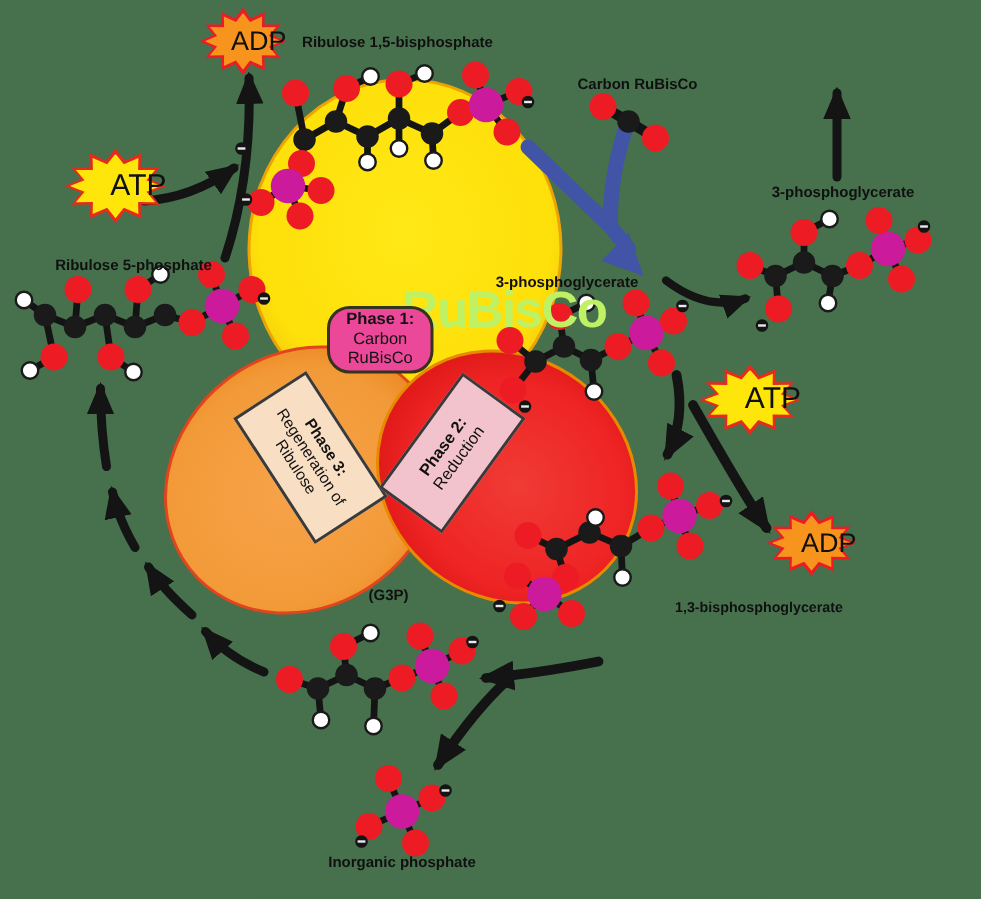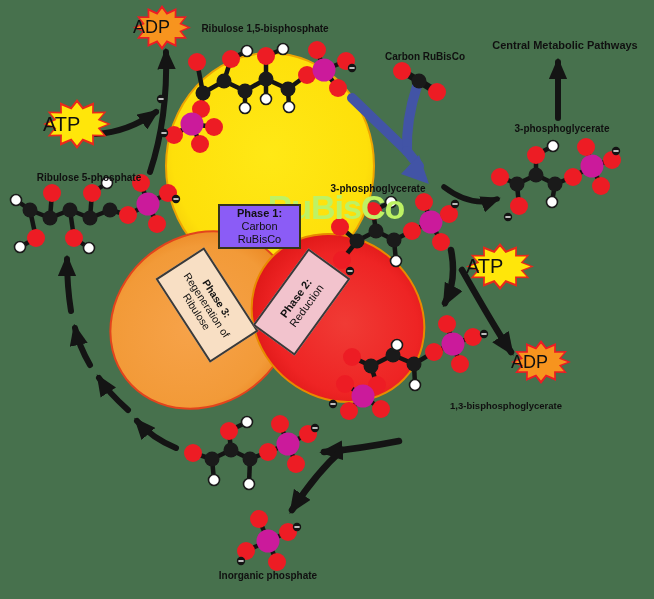--- a/index.html
+++ b/index.html
@@ -10,30 +10,30 @@
        color:#101010;white-space:nowrap;text-align:left;line-height:12px;}
   .lbl-big{font-size:11px;}
   .lbl-small{font-size:9.5px;margin-left:48px;}
   .rubisco{position:absolute;transform:translateX(-50%);font:bold 34px "Liberation Sans",sans-serif;
            color:#bef264;letter-spacing:-1px;margin-top:14px;}
   
   .phasebox{position:absolute;box-sizing:border-box;border:2px solid #34341a;
             display:flex;flex-direction:column;align-items:center;justify-content:center;
             text-align:center;color:#111;line-height:13px;font-size:11px;}
   .pb-title{font-weight:bold;}
-  .phase1{left:218px;top:204px;width:83px;height:45px;background:#8b5cf6;}
+  .phase1{left:218px;top:204px;width:71px;height:45px;background:#ec4899;border-radius:15px;}
   .phase3{left:157px;top:276px;width:100px;height:58px;background:#f8dfc4;
           transform:rotate(57deg);font-size:10.5px;line-height:12px;border-color:#3a3a3a;}
   .phase2{left:254px;top:276px;width:95px;height:52px;background:#f2c3cd;
           transform:rotate(-54deg);border-color:#3a3a3a;}
   
   .star{clip-path:polygon(50% 0%,59.1% 16.2%,75% 6.7%,74.7% 25.3%,93.3% 25%,83.8% 40.9%,100% 50%,
         83.8% 59.1%,93.3% 75%,74.7% 74.7%,75% 93.3%,59.1% 83.8%,50% 100%,40.9% 83.8%,25% 93.3%,
         25.3% 74.7%,6.7% 75%,16.2% 59.1%,0% 50%,16.2% 40.9%,6.7% 25%,25.3% 25.3%,25% 6.7%,40.9% 16.2%);}
-  .burst{position:absolute;display:flex;align-items:center;justify-content:flex-start;color:#101010;}
+  .burst{position:absolute;display:flex;align-items:center;justify-content:flex-end;color:#101010;}
   .burst .bg{position:absolute;inset:0;}
   .burst .fg{position:absolute;inset:3.5px;}
   .burst .txt{position:relative;z-index:1;font-weight:normal;}
   .burst-atp .bg{background:#e8291c;} .burst-atp .fg{background:#ffe60a;}
   .burst-adp .bg{background:#ed1c24;} .burst-adp .fg{background:#f7941e;}
   .burst-nadph .bg{background:#2a6ebb;} .burst-nadph .fg{background:#0da673;inset:4px;}
   .burst-nadp .bg{background:#2a6ebb;} .burst-nadp .fg{background:#16a28b;inset:4px;}
 </style>
 </head>
 <body>
@@ -352,26 +352,26 @@
           <g>
             <circle cx="241" cy="561" r="4.2" fill="#141414"></circle>
             <rect x="238.4" y="560.2" width="5.2" height="1.6" fill="#e9e9e9"></rect>
           </g>
         </g>
       </g>
   </svg>
 
   <div class="lbl" style="left:265px;top:23px">Ribulose 1,5-bisphosphate</div>
   <div class="lbl" style="left:425px;top:51px">Carbon RuBisCo</div>
-  <div class="lbl lbl-big" style="left:565px;top:39px">Central Metabolic Pathways</div>
   <div class="lbl" style="left:562px;top:123px">3-phosphoglycerate</div>
   <div class="lbl" style="left:378px;top:183px">3-phosphoglycerate</div>
   <div class="lbl" style="left:89px;top:172px">Ribulose 5-phosphate</div>
   <div class="lbl lbl-small" style="left:458px;top:400px">1,3-bisphosphoglycerate</div>
   <div class="lbl" style="left:259px;top:392px">
+    <div>(G3P)</div>
   </div>
   <div class="lbl" style="left:268px;top:570px">Inorganic phosphate</div>
   <div class="rubisco" style="left:336px;top:174px">RuBisCo</div>
 
   <div class="phasebox phase1">
     <div class="pb-title">Phase 1:</div>
     <div>Carbon RuBisCo</div>
   </div>
   <div class="phasebox phase3">
     <div class="pb-title">Phase 3:</div>

